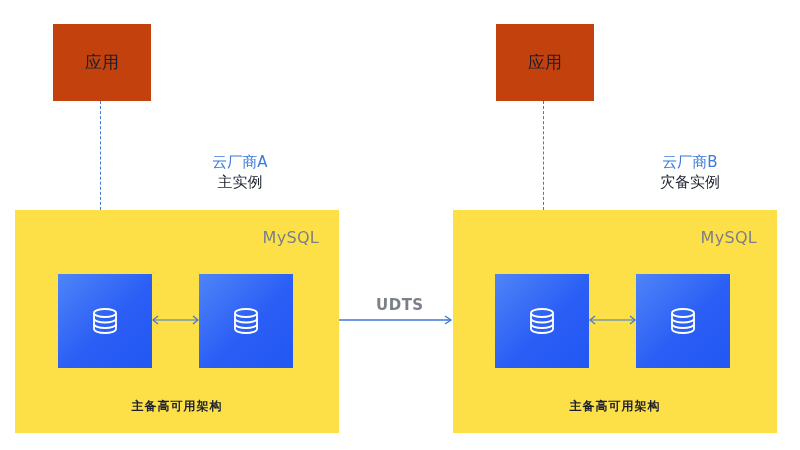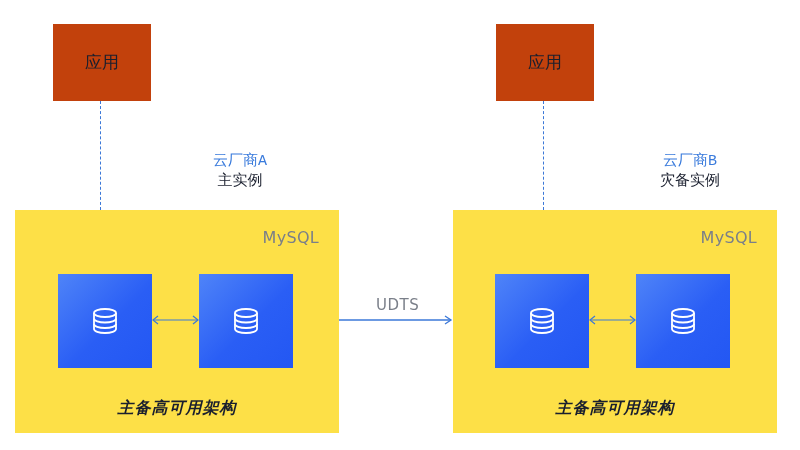--- a/index.html
+++ b/index.html
@@ -11,46 +11,46 @@
   .app-box {
     position: absolute; width: 98px; height: 77px;
     background: #c2410c;
     display: flex; align-items: center; justify-content: center;
     font-size: 17px; color: #1a1f2e; font-weight: 500;
   }
   .dash {
     position: absolute; width: 0; border-left: 1.3px dashed #3b78d8;
   }
   .vendor {
-    position: absolute; text-align: center; font-size: 15px; line-height: 20px; font-family: Liberation Mono, monospace;
+    position: absolute; text-align: center; font-size: 15px; line-height: 20px;
   }
   .vendor .v-name { color: #3a7bdc; }
   .vendor .v-role { color: #1a1f2e; }
   .panel {
     position: absolute; top: 210px; height: 223px;
     background: #fde047;
   }
   .panel-label {
     position: absolute; top: 18px; right: 20px;
     font-size: 16px; color: #7a7f89; letter-spacing: 0.3px;
   }
   .db {
     position: absolute; top: 64px; width: 94px; height: 94px;
     background: linear-gradient(135deg, #4f84f8 0%, #2a5ef5 55%, #2357f3 100%);
     display: flex; align-items: center; justify-content: center;
   }
   .db svg { width: 30px; height: 30px; }
   .pair-arrow { position: absolute; top: 105px; }
   .panel-caption {
     position: absolute; left: 0; right: 0; top: 188px; text-align: center;
-    font-size: 16px; font-weight: bold; color: #1a1f2e; letter-spacing: 1px; font-style: italic;
+    font-size: 12px; font-weight: bold; color: #1a1f2e; letter-spacing: 1px;
   }
   .udts-label {
     position: absolute; left: 376px; top: 296px;
-    font-size: 15px; color: #7a7f89; letter-spacing: 0.5px;
+    font-size: 15px; color: #7a7f89; letter-spacing: 0.5px; font-weight: bold;
   }
   .udts-arrow { position: absolute; left: 339px; top: 314px; }
 </style>
 </head>
 <body>
 
 <div class="app-box" style="left:53px; top:24px;">
   <span>应用</span>
 </div>
 <div class="dash" style="left:100px; top:101px; height:109px;"></div>

